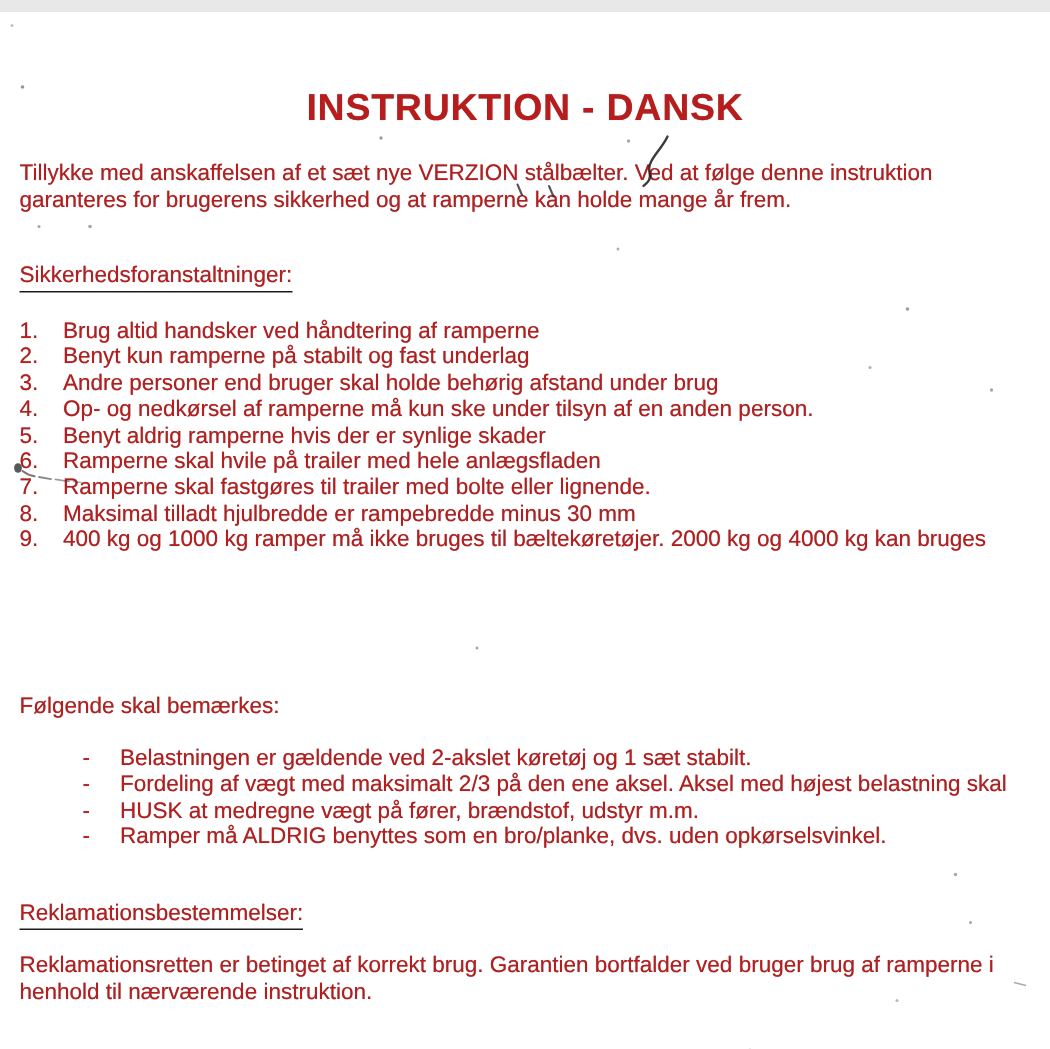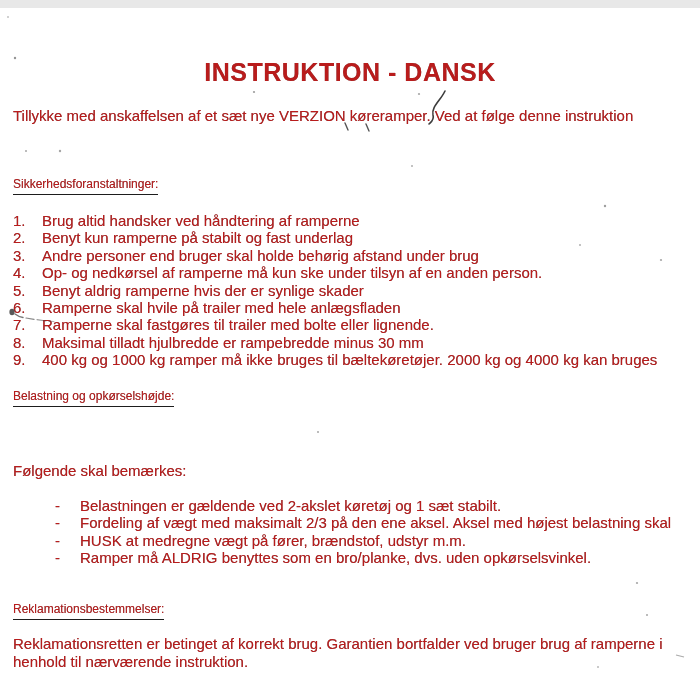--- a/index.html
+++ b/index.html
@@ -15,21 +15,21 @@
   }
   .title{
     position:absolute;top:50px;left:0;width:100%;
     text-align:center;margin:0;
     font-size:25px;font-weight:700;letter-spacing:.5px;
   }
   .block{position:absolute;left:13px;right:4px;}
   .line{font-size:15px;line-height:17.5px;white-space:nowrap;}
   .heading{
     position:absolute;left:13px;
-    font-size:12px;line-height:16px;
+    font-size:15px;line-height:16px;
     display:inline-block;
     border-bottom:1.6px solid #1d1d1d;
     padding-bottom:2px;
     white-space:nowrap;
   }
   .numlist{position:absolute;top:204px;left:13px;right:4px;}
   .nrow{display:grid;grid-template-columns:29px 1fr;font-size:15px;line-height:17.4px;}
   .num{white-space:nowrap;}
   .blist{position:absolute;top:489px;left:55px;right:4px;}
   .brow{display:grid;grid-template-columns:25px 1fr;font-size:15px;line-height:17.4px;}
@@ -38,21 +38,22 @@
   .artifacts{position:absolute;top:0;left:0;pointer-events:none;}
 </style>
 </head>
 <body>
 
 <div class="page">
 
   <h1 class="title">INSTRUKTION - DANSK</h1>
 
   <div class="block" style="top:99px">
-    <div class="line">Tillykke med anskaffelsen af et sæt nye VERZION køreramper. Ved at følge denne instruktion</div>
+    <div class="line">Tillykke med anskaffelsen af et sæt nye VERZION stålbælter. Ved at følge denne instruktion</div>
+    <div class="line">garanteres for brugerens sikkerhed og at ramperne kan holde mange år frem.</div>
   </div>
 
   <div class="heading" style="top:168px">Sikkerhedsforanstaltninger:</div>
 
   <div class="numlist">
     <div class="nrow">
       <span class="num">1.</span>
       <span class="ntext">Brug altid handsker ved håndtering af ramperne</span>
     </div>
     <div class="nrow">
@@ -84,21 +85,20 @@
       <span class="ntext">Maksimal tilladt hjulbredde er rampebredde minus 30 mm</span>
     </div>
     <div class="nrow">
       <span class="num">9.</span>
       <span class="ntext">
         <div class="line">400 kg og 1000 kg ramper må ikke bruges til bæltekøretøjer. 2000 kg og 4000 kg kan bruges</div>
       </span>
     </div>
   </div>
 
-  <div class="heading" style="top:380px">Belastning og opkørselshøjde:</div>
 
 
   <div class="block" style="top:454px">
     <div class="line">Følgende skal bemærkes:</div>
   </div>
 
   <div class="blist">
     <div class="brow">
       <span class="marker">-</span>
       <span class="btext"><span>Belastningen er gældende ved 2-akslet køretøj og 1 </span><span class="u">sæt</span><span> stabilt.</span></span>

